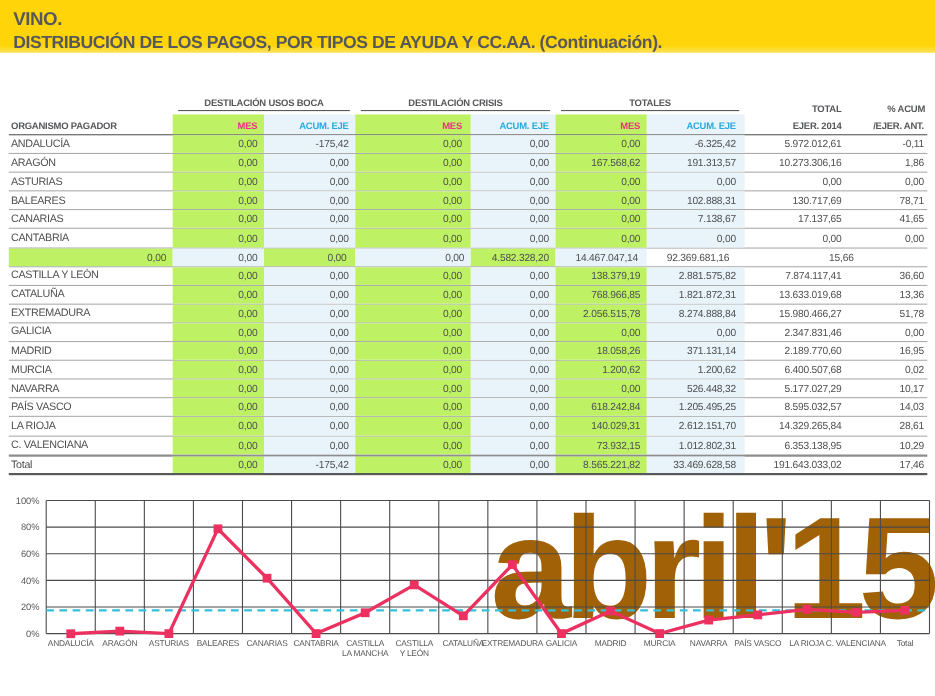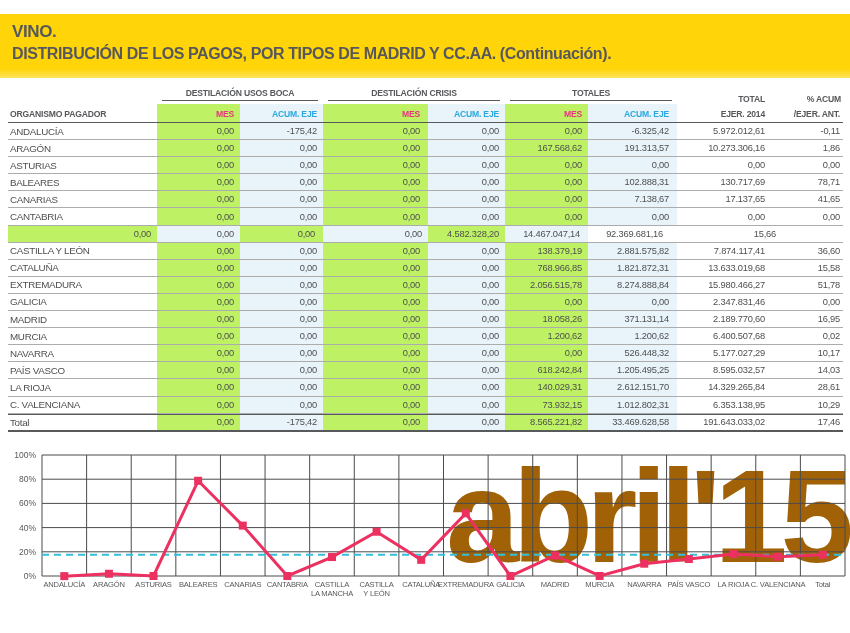--- a/index.html
+++ b/index.html
@@ -6,21 +6,21 @@
     --yellow:#FFD408; --yellow-light:#FFE35A;
     --title:#57585B; --text:#4E4F51;
     --pinktxt:#E933817; --dark-rule:#58595B; --light-rule:#ACACAC;
   }
   *{box-sizing:border-box;margin:0;padding:0;}
   html,body{width:850px;height:633px;overflow:hidden;background:#fff;
     font-family:"Liberation Sans","DejaVu Sans",sans-serif;}
   .page{position:relative;width:850px;height:633px;background:#fff;}
 
   
-  .topbar{position:absolute;left:0;top:14px;width:850px;height:64px;
+  .topbar{position:absolute;left:0;top:0;width:850px;height:48px;
     background:linear-gradient(var(--yellow) 86%, var(--yellow-light));
     padding:6px 0 12px 12px;}
   .topbar .t1{font-size:17px;font-weight:bold;color:var(--title);letter-spacing:-0.4px;line-height:23px;}
   .topbar .t2{font-size:16px;font-weight:bold;color:var(--title);letter-spacing:-0.4px;line-height:22px;}
 
   
   .tblwrap{position:absolute;left:8px;top:84px;width:835px;}
   .hrowA{display:grid;grid-template-columns:149px 166px 182px 172px 102px 64px;height:20px;align-items:end;}
   .hrowA .grp{font-size:8.6px;font-weight:bold;color:var(--title);text-align:center;
     border-bottom:1px solid var(--dark-rule);padding-bottom:2px;margin:3px 5px;letter-spacing:-0.2px;}
@@ -59,21 +59,21 @@
   svg.chart text.ylab{font-size:8.5px;fill:var(--title);font-family:"Liberation Sans",sans-serif;}
   svg.chart text.xlab{font-size:7.6px;fill:var(--title);font-family:"Liberation Sans",sans-serif;letter-spacing:-0.2px;}
 </style>
 </head>
 <body>
 
 <div class="page">
 
   <div class="topbar">
     <div class="t1">VINO.</div>
-    <div class="t2">DISTRIBUCIÓN DE LOS PAGOS, POR TIPOS DE MADRID Y CC.AA. (Continuación).</div>
+    <div class="t2">DISTRIBUCIÓN DE LOS PAGOS, POR TIPOS DE AYUDA Y CC.AA. (Continuación).</div>
   </div>
 
   <div class="tblwrap">
     <div class="hrowA">
       <div></div>
       <div class="grp">DESTILACIÓN USOS BOCA</div>
       <div class="grp">DESTILACIÓN CRISIS</div>
       <div class="grp">TOTALES</div>
       <div class="r1 tot">TOTAL</div>
       <div class="r1 pct">% ACUM</div>
@@ -179,21 +179,21 @@
         </div>
         <div class="grid-cols trow">
           <div class="org">CATALUÑA</div>
           <div class="num bg-mes pr1">0,00</div>
           <div class="num bg-acu pr2">0,00</div>
           <div class="num bg-mes pr3">0,00</div>
           <div class="num bg-acu pr4">0,00</div>
           <div class="num bg-mes pr5">768.966,85</div>
           <div class="num bg-acu pr6">1.821.872,31</div>
           <div class="num prt">13.633.019,68</div>
-          <div class="num prp">15,58</div>
+          <div class="num prp">13,36</div>
         </div>
         <div class="grid-cols trow">
           <div class="org">EXTREMADURA</div>
           <div class="num bg-mes pr1">0,00</div>
           <div class="num bg-acu pr2">0,00</div>
           <div class="num bg-mes pr3">0,00</div>
           <div class="num bg-acu pr4">0,00</div>
           <div class="num bg-mes pr5">2.056.515,78</div>
           <div class="num bg-acu pr6">8.274.888,84</div>
           <div class="num prt">15.980.466,27</div>

